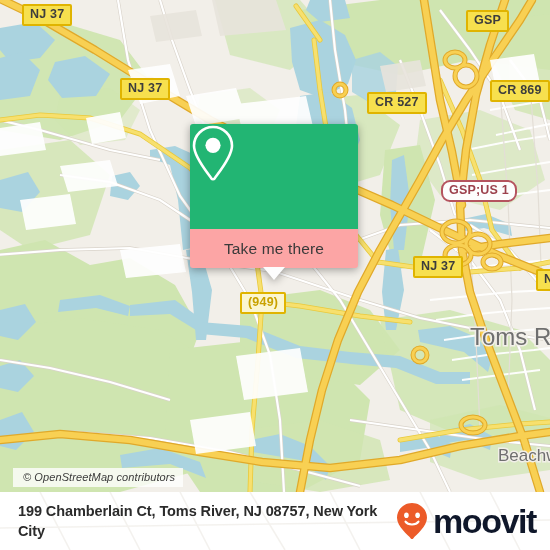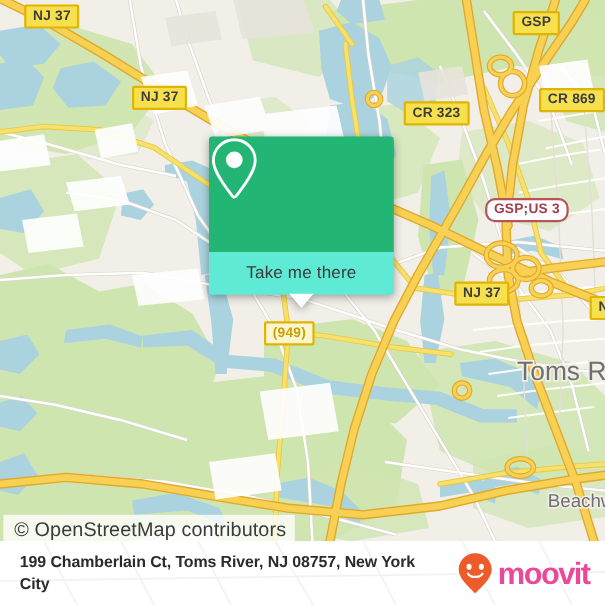--- a/index.html
+++ b/index.html
@@ -12,41 +12,42 @@
 
   
   #map{
     position:absolute;left:0;top:0;width:550px;height:492px;
     background:#f2efe9;overflow:hidden;
   }
   #map svg{position:absolute;left:0;top:0;}
 
   
   #attrib{
-    position:absolute;left:3px;top:468px;
+    position:absolute;left:13px;top:468px;
     background:rgba(255,255,255,.78);
     padding:3px 8px 4px 10px;
-    font-size:18px;color:#3b3b3b;
+    font-size:11px;color:#3b3b3b;
     letter-spacing:.1px;white-space:nowrap;
     z-index:40;
+    font-style:italic;
   }
 
   
   #popup{
     position:absolute;left:190px;top:124px;width:168px;
     z-index:60;
     filter:drop-shadow(0 2px 4px rgba(0,0,0,.35));
   }
   #popup-head{
     height:105px;background:#22b573;
     border-radius:3px 3px 0 0;
     display:flex;align-items:center;justify-content:center;
   }
   #popup-body{
-    position:relative;background:#5eead4;
+    position:relative;background:#fca5a5;
     border-radius:0 0 3px 3px;
     height:39px;display:flex;align-items:center;justify-content:center;
   }
   #popup-label{
     font-size:15.5px;color:#3a3a3a;letter-spacing:.15px;
   }
   #popup-tail{
     position:absolute;left:50%;margin-left:-11px;bottom:-12px;
     width:0;height:0;
     border-left:11px solid transparent;
@@ -66,21 +67,21 @@
     position:relative;z-index:2;
     flex:1 1 auto;font-size:14.5px;line-height:20px;
     color:#2b2b2b;font-weight:600;letter-spacing:-.1px;
     max-width:372px;
   }
   #brand{
     position:relative;z-index:2;
     display:flex;align-items:center;gap:4px;margin-left:auto;
   }
   #brand-word{
-    font-size:28px;font-weight:700;color:#ec4899;
+    font-size:34px;font-weight:700;color:#0f172a;
     letter-spacing:-1.4px;line-height:31px;
   }
   .city-txt{font-family:"Liberation Sans",sans-serif;}
 </style>
 </head>
 <body>
 
 <div id="app">
 
   <div id="map">
@@ -296,24 +297,24 @@
         </g>
 
         <text class="city-txt" x="470" y="345" text-anchor="start" font-size="24" fill="#6f6f6f" stroke="#f2efe9" stroke-width="3.2" paint-order="stroke">Toms River</text>
         <text class="city-txt" x="498" y="461" text-anchor="start" font-size="17" fill="#6f6f6f" stroke="#f2efe9" stroke-width="2.8" paint-order="stroke">Beachwood</text>
       </g>
     </svg>
 
     <div id="shields">
         <div style="position: absolute; left: 22px; top: 4px; padding: 1px 6px 2px; font-size: 12.5px; font-weight: bold; font-family: &quot;Liberation Sans&quot;, sans-serif; letter-spacing: 0.2px; white-space: nowrap; line-height: 15px; z-index: 30; background: rgb(247, 224, 78); border: 2px solid rgb(224, 180, 0); border-radius: 2px; color: rgb(61, 61, 61);"><span>NJ 37</span></div>
         <div style="position: absolute; left: 120px; top: 78px; padding: 1px 6px 2px; font-size: 12.5px; font-weight: bold; font-family: &quot;Liberation Sans&quot;, sans-serif; letter-spacing: 0.2px; white-space: nowrap; line-height: 15px; z-index: 30; background: rgb(247, 224, 78); border: 2px solid rgb(224, 180, 0); border-radius: 2px; color: rgb(61, 61, 61);"><span>NJ 37</span></div>
-        <div style="position: absolute; left: 367px; top: 92px; padding: 1px 6px 2px; font-size: 12.5px; font-weight: bold; font-family: &quot;Liberation Sans&quot;, sans-serif; letter-spacing: 0.2px; white-space: nowrap; line-height: 15px; z-index: 30; background: rgb(247, 224, 78); border: 2px solid rgb(224, 180, 0); border-radius: 2px; color: rgb(61, 61, 61);"><span>CR 323</span></div>
+        <div style="position: absolute; left: 367px; top: 92px; padding: 1px 6px 2px; font-size: 12.5px; font-weight: bold; font-family: &quot;Liberation Sans&quot;, sans-serif; letter-spacing: 0.2px; white-space: nowrap; line-height: 15px; z-index: 30; background: rgb(247, 224, 78); border: 2px solid rgb(224, 180, 0); border-radius: 2px; color: rgb(61, 61, 61);"><span>CR 527</span></div>
         <div style="position: absolute; left: 466px; top: 10px; padding: 1px 6px 2px; font-size: 12.5px; font-weight: bold; font-family: &quot;Liberation Sans&quot;, sans-serif; letter-spacing: 0.2px; white-space: nowrap; line-height: 15px; z-index: 30; background: rgb(247, 224, 78); border: 2px solid rgb(224, 180, 0); border-radius: 2px; color: rgb(61, 61, 61);"><span>GSP</span></div>
         <div style="position: absolute; left: 490px; top: 80px; padding: 1px 6px 2px; font-size: 12.5px; font-weight: bold; font-family: &quot;Liberation Sans&quot;, sans-serif; letter-spacing: 0.2px; white-space: nowrap; line-height: 15px; z-index: 30; background: rgb(247, 224, 78); border: 2px solid rgb(224, 180, 0); border-radius: 2px; color: rgb(61, 61, 61);"><span>CR 869</span></div>
-        <div style="position: absolute; left: 441px; top: 180px; padding: 1px 6px 2px; font-size: 12.5px; font-weight: bold; font-family: &quot;Liberation Sans&quot;, sans-serif; letter-spacing: 0.2px; white-space: nowrap; line-height: 15px; z-index: 30; background: rgb(253, 253, 253); border: 2px solid rgb(181, 84, 95); border-radius: 9px; color: rgb(156, 65, 77);"><span>GSP;US 3</span></div>
+        <div style="position: absolute; left: 441px; top: 180px; padding: 1px 6px 2px; font-size: 12.5px; font-weight: bold; font-family: &quot;Liberation Sans&quot;, sans-serif; letter-spacing: 0.2px; white-space: nowrap; line-height: 15px; z-index: 30; background: rgb(253, 253, 253); border: 2px solid rgb(181, 84, 95); border-radius: 9px; color: rgb(156, 65, 77);"><span>GSP;US 1</span></div>
         <div style="position: absolute; left: 413px; top: 256px; padding: 1px 6px 2px; font-size: 12.5px; font-weight: bold; font-family: &quot;Liberation Sans&quot;, sans-serif; letter-spacing: 0.2px; white-space: nowrap; line-height: 15px; z-index: 30; background: rgb(247, 224, 78); border: 2px solid rgb(224, 180, 0); border-radius: 2px; color: rgb(61, 61, 61);"><span>NJ 37</span></div>
         <div style="position: absolute; left: 536px; top: 269px; padding: 1px 6px 2px; font-size: 12.5px; font-weight: bold; font-family: &quot;Liberation Sans&quot;, sans-serif; letter-spacing: 0.2px; white-space: nowrap; line-height: 15px; z-index: 30; background: rgb(247, 224, 78); border: 2px solid rgb(224, 180, 0); border-radius: 2px; color: rgb(61, 61, 61);"><span>NJ 37</span></div>
         <div style="position: absolute; left: 240px; top: 292px; padding: 1px 6px 2px; font-size: 12.5px; font-weight: bold; font-family: &quot;Liberation Sans&quot;, sans-serif; letter-spacing: 0.2px; white-space: nowrap; line-height: 15px; z-index: 30; background: rgb(251, 246, 208); border: 2px solid rgb(224, 180, 0); border-radius: 2px; color: rgb(201, 162, 0);"><span>(949)</span></div>
       </div>
 
     <div id="attrib">© OpenStreetMap contributors</div>
 
     <div id="popup">
       <div id="popup-head">
         <svg width="46" height="58" viewBox="0 0 46 58">

